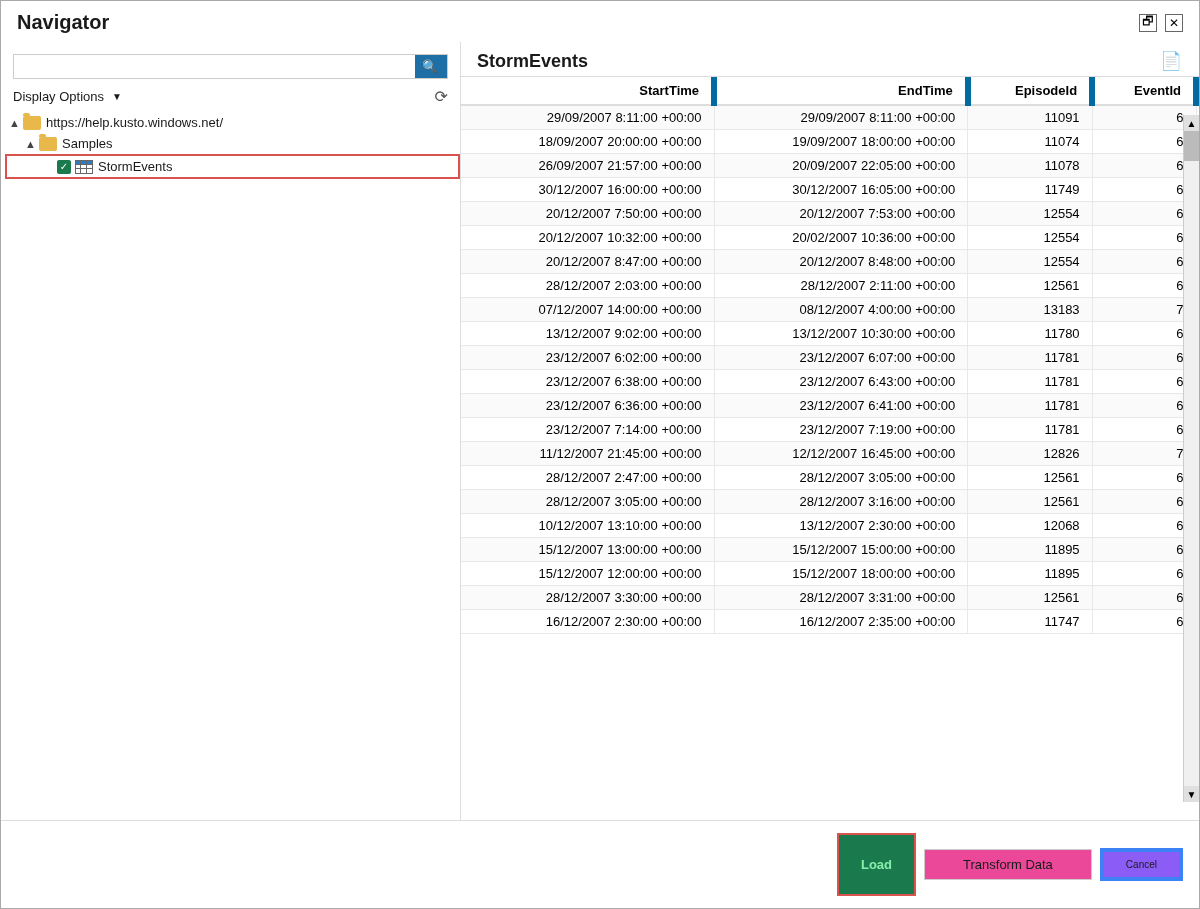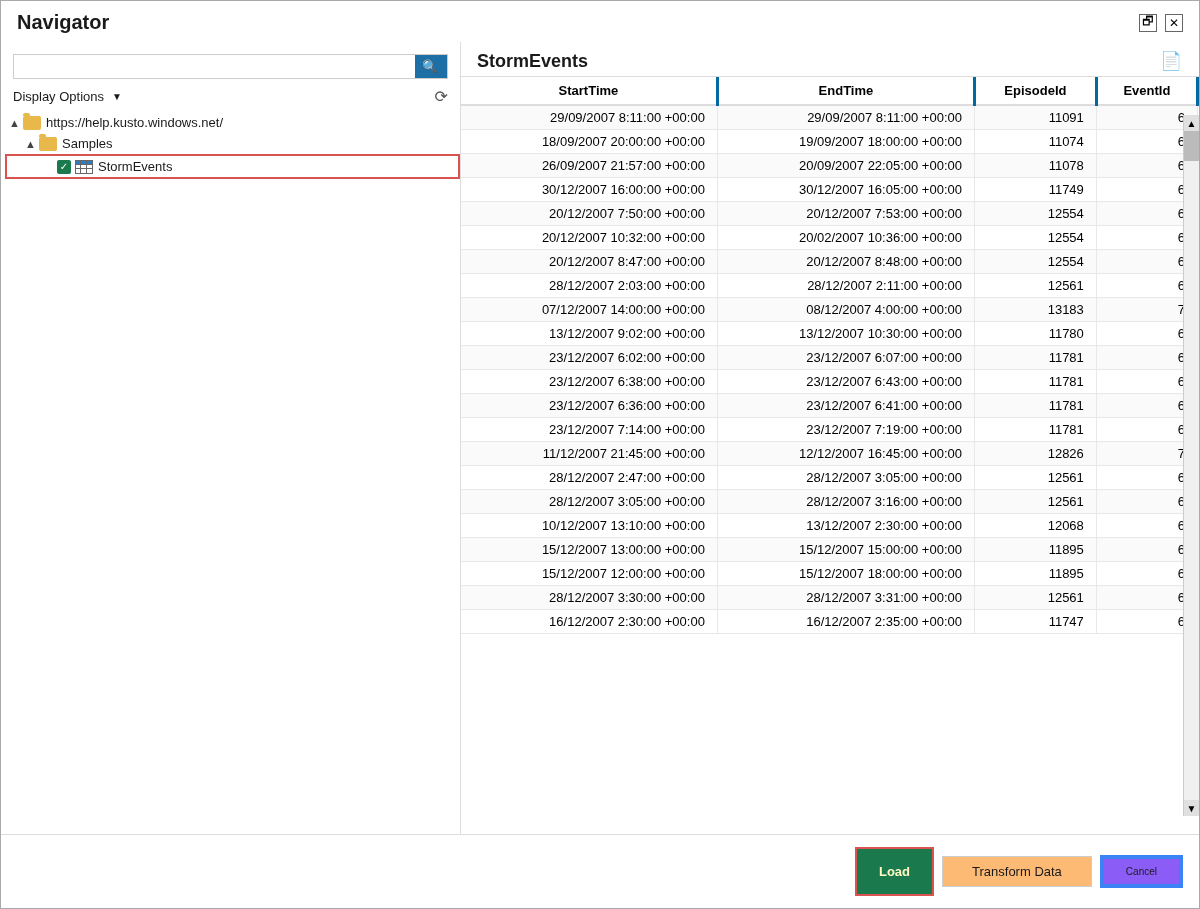--- a/index.html
+++ b/index.html
@@ -239,23 +239,23 @@
       position: relative;
     }
     .data-table {
       border-collapse: collapse;
       width: 100%;
       font-size: 13px;
     }
     .data-table th {
       background: #fff;
       border-bottom: 2px solid #ddd;
-      border-right: 3px solid #0369a1;
+      border-right: 6px solid #0369a1;
       padding: 6px 12px;
-      text-align: center;
+      text-align: right;
       font-weight: 700;
       white-space: nowrap;
       position: sticky;
       top: 0;
       z-index: 2;
     }
     .data-table td {
       border-bottom: 1px solid #e8e8e8;
       border-right: 1px solid #e8e8e8;
       padding: 4px 12px;
@@ -268,32 +268,32 @@
     .footer {
       display: flex;
       align-items: center;
       justify-content: flex-end;
       padding: 12px 16px;
       gap: 8px;
       border-top: 1px solid #ddd;
     }
     .btn-load {
       background: #1a7a4e;
-      color: #fef9c3;
+      color: #86efac;
       border: 2px solid #d9534f;
-      padding: 15px 22px;
+      padding: 22px 22px;
       font-size: 13px;
       font-weight: 600;
       cursor: pointer;
     }
     .btn-transform {
-      background: #fdba74;
+      background: #ec4899;
       color: #1a1a1a;
       border: 1px solid #ccc;
-      padding: 7px 29px;
+      padding: 7px 38px;
       font-size: 13px;
       cursor: pointer;
     }
     .btn-cancel {
       background: #8b5cf6;
       color: #1a1a1a;
       border: 4px solid #3b82f6;
       padding: 7px 22px;
       font-size: 10px;
       cursor: pointer;

